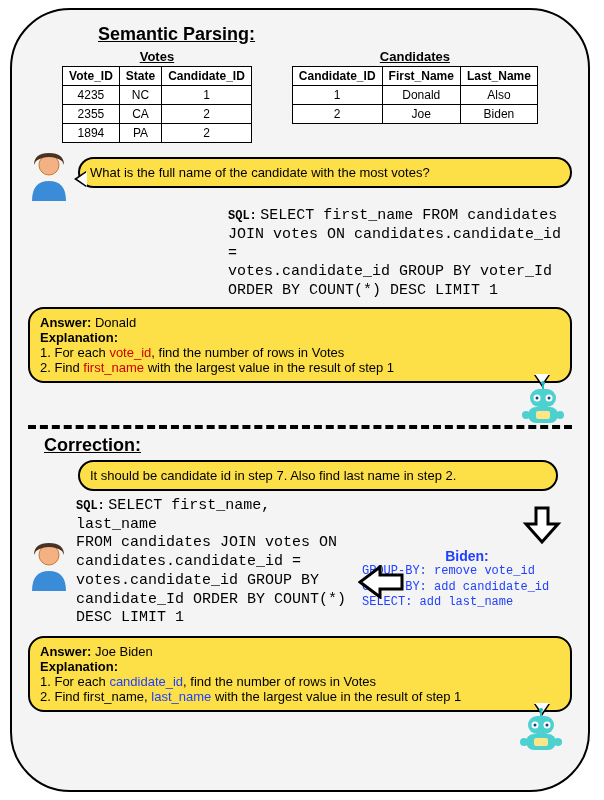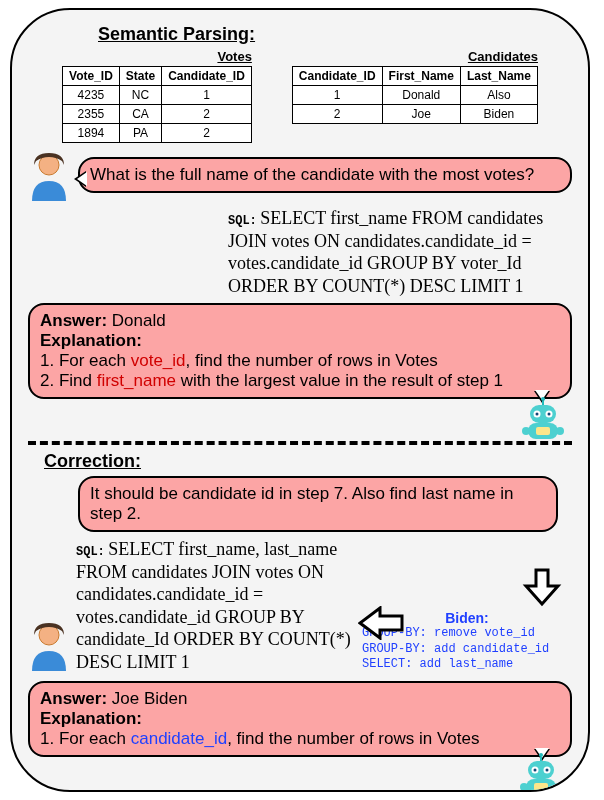--- a/index.html
+++ b/index.html
@@ -30,32 +30,32 @@
     text-decoration: underline;
     margin-bottom: 4px;
   }
   .tables-row {
     display: flex;
     gap: 40px;
     justify-content: center;
     margin-bottom: 8px;
   }
   .tbl-wrap { text-align: center; }
-  .tbl-title { font-weight: bold; text-decoration: underline; font-size: 13px; margin-bottom: 2px; text-align: right; }
+  .tbl-title { font-weight: bold; text-decoration: underline; font-size: 13px; margin-bottom: 2px; }
   table { border-collapse: collapse; background: #fff; }
   th, td { border: 1.5px solid #000; padding: 2px 6px; font-size: 12px; text-align: center; }
   th { font-weight: bold; }
 
   .bubble {
     border: 2px solid #000;
     border-radius: 16px;
-    background: #fca5a5;
+    background: #fde047;
     padding: 6px 10px;
     position: relative;
-    font-size: 17px;
+    font-size: 13px;
   }
   .bubble-tail-left::before {
     content:"";
     position:absolute;
     left:-14px; top:12px;
     border:8px solid transparent;
     border-right:12px solid #000;
   }
   .bubble-tail-left::after {
     content:"";
@@ -72,21 +72,21 @@
     border-top:12px solid #000;
   }
   .bubble-tail-right-bottom::after {
     content:"";
     position:absolute;
     right:21px; bottom:-10px;
     border:7px solid transparent;
     border-top:10px solid #fff;
   }
 
-  .code { font-family: Liberation Serif, serif; font-size: 18px; line-height: 1.25; white-space: pre-wrap; }
+  .code { font-family: Liberation Mono, monospace; font-size: 15px; line-height: 1.25; white-space: pre-wrap; }
   .label { font-weight: bold; }
   .red { color: #d00000; }
   .blue { color: #2040ff; }
 
   .user-icon {
     width: 42px; height: 52px; flex: 0 0 42px;
   }
   .robot-icon { width: 50px; height: 50px; }
 
   .row { display:flex; align-items:flex-start; gap:8px; }
@@ -218,21 +218,21 @@
   </div>
 
   <hr class="divider" style="margin-top:42px;">
 
   <div class="section-title corr-title-indent">Correction:</div>
 
   <div class="bubble" style="margin:4px 14px 6px 50px;">
     <span>It should be candidate id in step 7. Also find last name in step 2.</span>
   </div>
 
-  <div style="display:flex; gap:6px; align-items:flex-end; position:relative;">
+  <div style="display:flex; gap:6px; align-items:center; position:relative;">
     <svg class="user-icon" viewBox="0 0 42 52" style="margin-top:10px;">
       <circle cx="21" cy="14" r="10" fill="#f4b183" stroke="#c97a2f" stroke-width="1"></circle>
       <path d="M6 14 Q6 2 21 2 Q36 2 36 14 L34 10 Q28 6 21 6 Q14 6 8 10 Z" fill="#4a3222"></path>
       <path d="M4 50 Q4 30 21 30 Q38 30 38 50 Z" fill="#3a8bd8"></path>
     </svg>
     <div style="width:280px;">
       <span class="label" style="font-family:'Courier New',monospace;">SQL:</span>
       <span class="code">SELECT first_name, last_name
 FROM candidates JOIN votes ON
 candidates.candidate_id =
@@ -255,20 +255,23 @@
       <path d="M44 10 V24 H22 V32 L2 17 L22 2 V10 Z" fill="#fff" stroke="#000" stroke-width="3"></path>
     </svg>
   </div>
 
   <div style="position:relative; margin-top:8px;">
     <div class="bubble bubble-tail-right-bottom">
       <div><span class="label">Answer:</span> <span>Joe Biden</span></div>
       <div class="label">Explanation:</div>
       <div>
         <span>1. For each </span><span class="blue">candidate_id</span><span>, find the number of rows in Votes</span>
+      </div>
+      <div>
+        <span>2. Find first_name, </span><span class="blue">last_name</span><span> with the largest value in the result of step 1</span>
       </div>
     </div>
     <svg class="robot-icon" viewBox="0 0 50 50" style="position:absolute; right:6px; bottom:-44px;">
       <circle cx="25" cy="4" r="2" fill="#2bb"></circle>
       <line x1="25" y1="6" x2="25" y2="10" stroke="#2bb" stroke-width="2"></line>
       <rect x="12" y="10" width="26" height="18" rx="9" fill="#4dd0d0"></rect>
       <circle cx="19" cy="19" r="3.5" fill="#fff"></circle>
         <circle cx="19" cy="19" r="1.5" fill="#147"></circle>
       <circle cx="31" cy="19" r="3.5" fill="#fff"></circle>
         <circle cx="31" cy="19" r="1.5" fill="#147"></circle>

